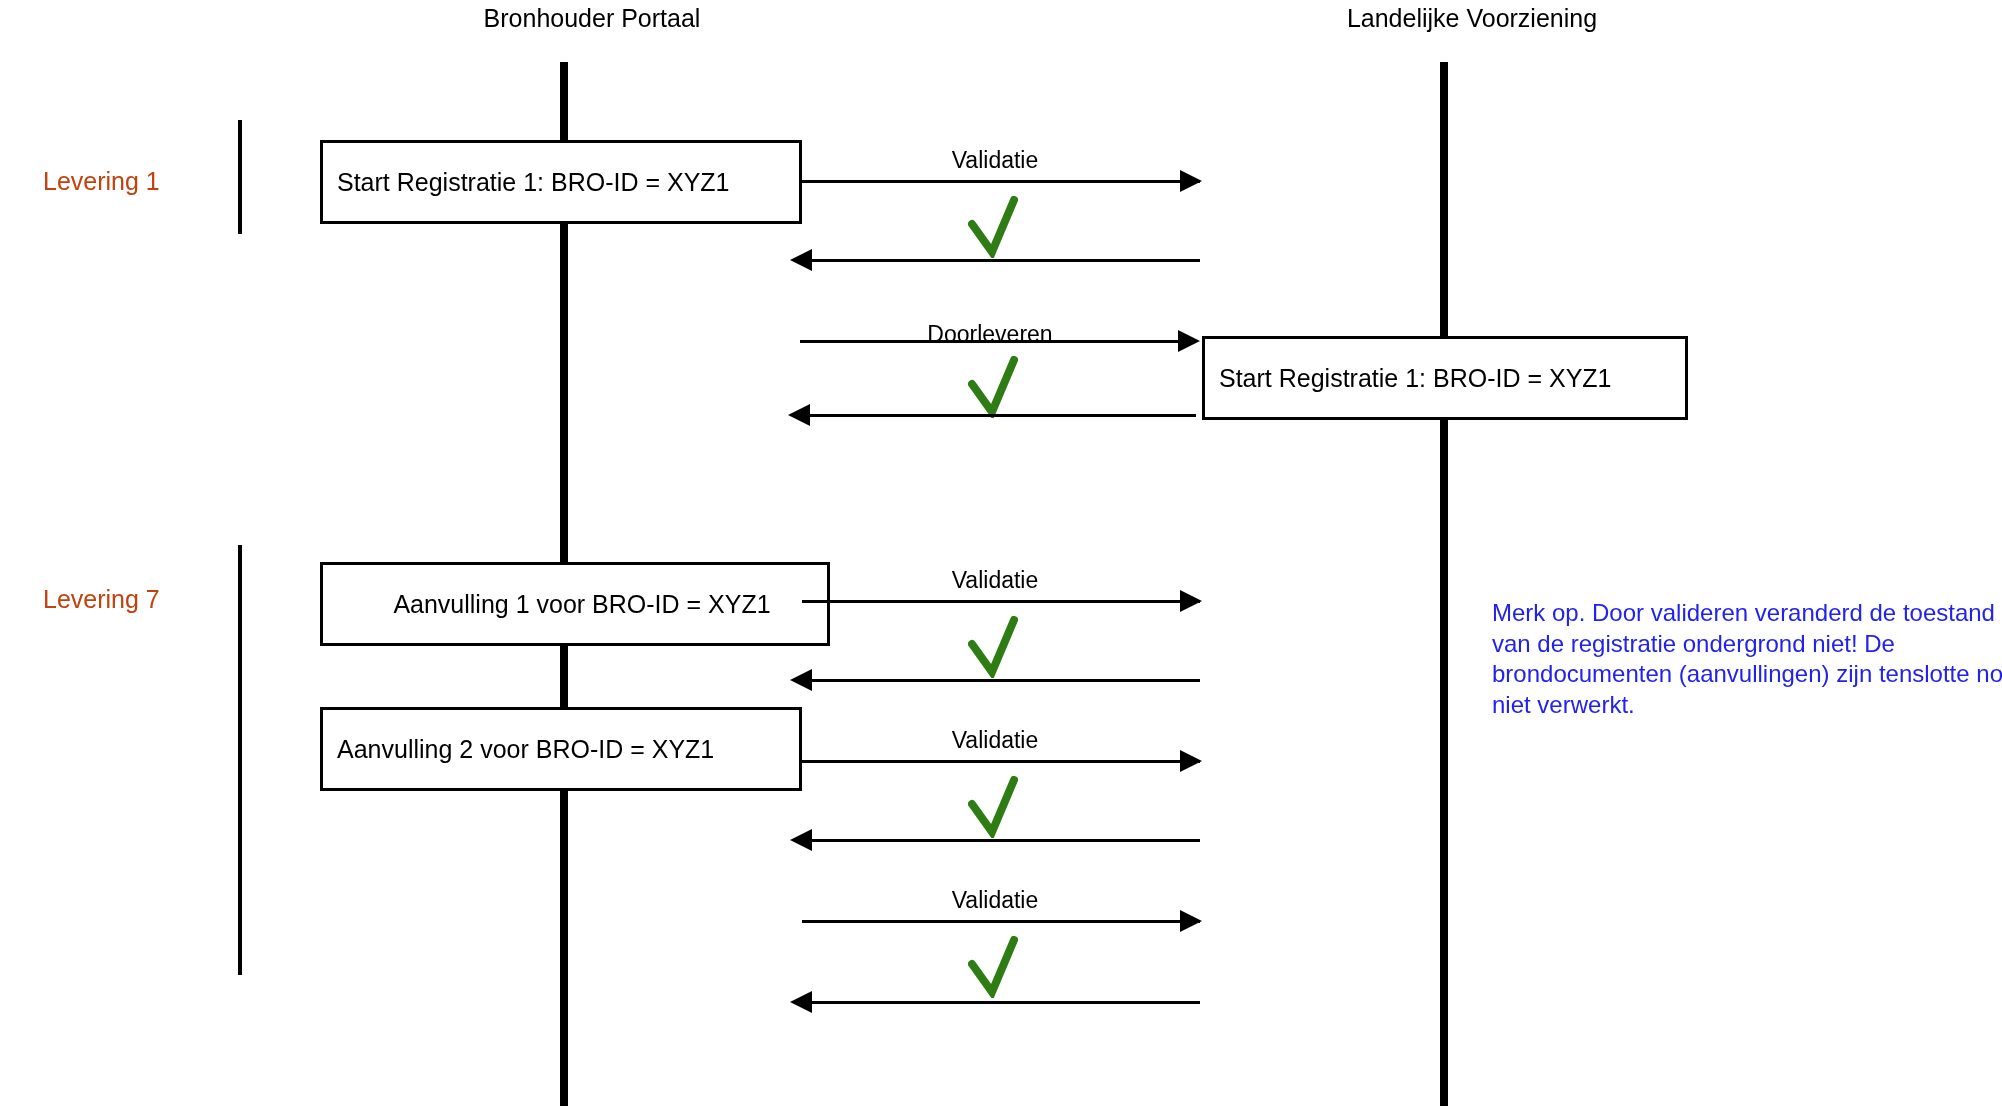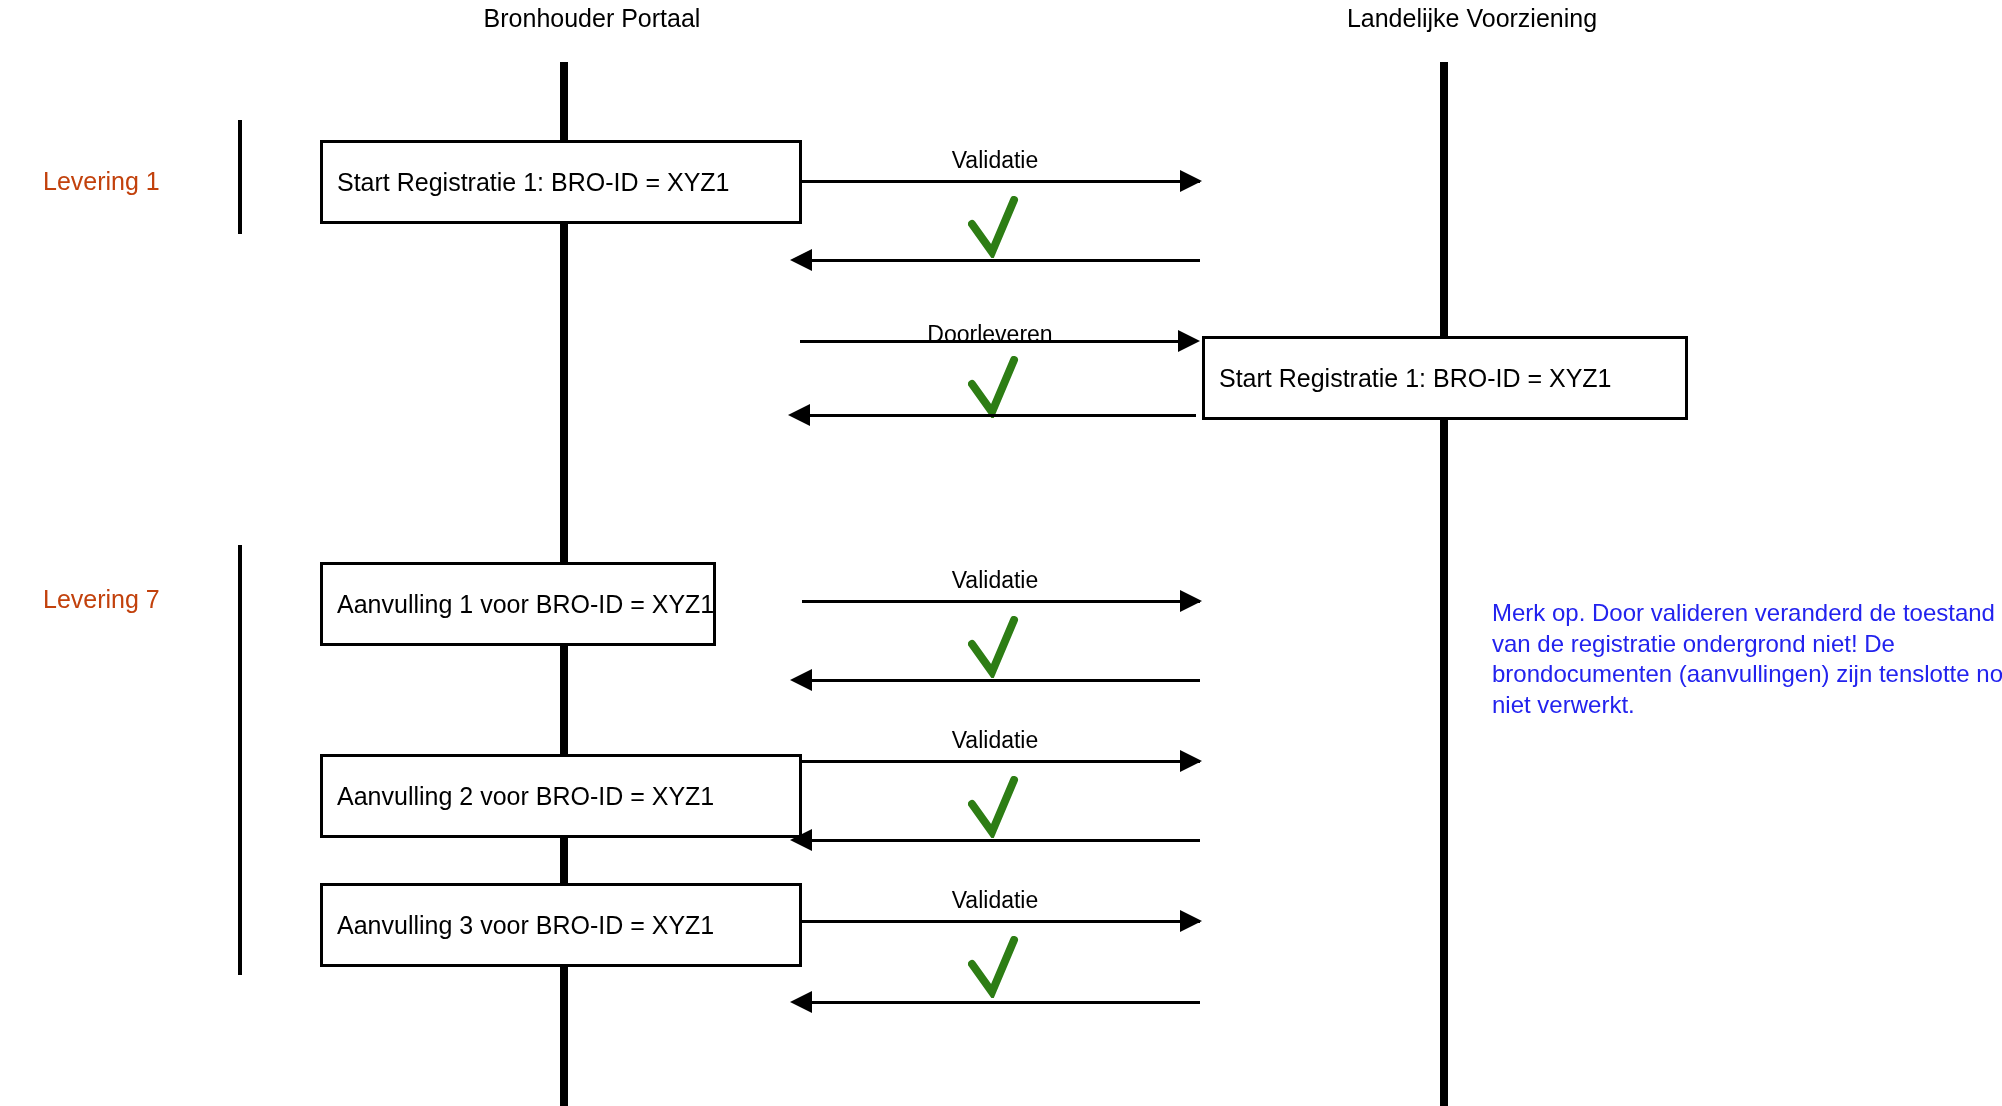--- a/index.html
+++ b/index.html
@@ -145,53 +145,50 @@
     <polyline points="4,28 24,56 46,4" fill="none" stroke="#2d7d14" stroke-width="8" stroke-linecap="round" stroke-linejoin="miter"></polyline>
   </svg>
 
   <div class="msg-line" style="left:800px; top:414px; width:396px;"></div>
   <div class="arrow-head left" style="left:788px; top:404px;"></div>
 
   <div class="action-box" style="left:1202px; top:336px; width:486px; height:84px;">
     <span class="action-text">Start Registratie 1: BRO-ID = XYZ1</span>
   </div>
 
-  <div class="action-box" style="left:320px; top:562px; width:396px; height:84px;">
+  <div class="action-box" style="left:320px; top:562px; width:510px; height:84px;justify-content:center;">
     <span class="action-text">Aanvulling 1 voor BRO-ID = XYZ1</span>
   </div>
 
   <div class="msg-label" style="left:995px; top:567px;">Validatie</div>
   <div class="msg-line" style="left:802px; top:600px; width:398px;"></div>
   <div class="arrow-head right" style="left:1180px; top:590px;"></div>
 
   <svg class="check-mark" style="left:968px; top:616px;" viewBox="0 0 52 62">
     <polyline points="4,28 24,56 46,4" fill="none" stroke="#2d7d14" stroke-width="8" stroke-linecap="round" stroke-linejoin="miter"></polyline>
   </svg>
 
   <div class="msg-line" style="left:802px; top:679px; width:398px;"></div>
   <div class="arrow-head left" style="left:790px; top:669px;"></div>
 
-  <div class="action-box" style="left:320px; top:754px; width:482px; height:84px;">
+  <div class="action-box" style="left:320px; top:707px; width:482px; height:84px;">
     <span class="action-text">Aanvulling 2 voor BRO-ID = XYZ1</span>
   </div>
 
   <div class="msg-label" style="left:995px; top:727px;">Validatie</div>
   <div class="msg-line" style="left:802px; top:760px; width:398px;"></div>
   <div class="arrow-head right" style="left:1180px; top:750px;"></div>
 
   <svg class="check-mark" style="left:968px; top:776px;" viewBox="0 0 52 62">
     <polyline points="4,28 24,56 46,4" fill="none" stroke="#2d7d14" stroke-width="8" stroke-linecap="round" stroke-linejoin="miter"></polyline>
   </svg>
 
   <div class="msg-line" style="left:802px; top:839px; width:398px;"></div>
   <div class="arrow-head left" style="left:790px; top:829px;"></div>
 
-  <div class="action-box" style="left:320px; top:883px; width:482px; height:84px;">
-    <span class="action-text">Aanvulling 3 voor BRO-ID = XYZ1</span>
-  </div>
 
   <div class="msg-label" style="left:995px; top:887px;">Validatie</div>
   <div class="msg-line" style="left:802px; top:920px; width:398px;"></div>
   <div class="arrow-head right" style="left:1180px; top:910px;"></div>
 
   <svg class="check-mark" style="left:968px; top:936px;" viewBox="0 0 52 62">
     <polyline points="4,28 24,56 46,4" fill="none" stroke="#2d7d14" stroke-width="8" stroke-linecap="round" stroke-linejoin="miter"></polyline>
   </svg>
 
   <div class="msg-line" style="left:802px; top:1001px; width:398px;"></div>

